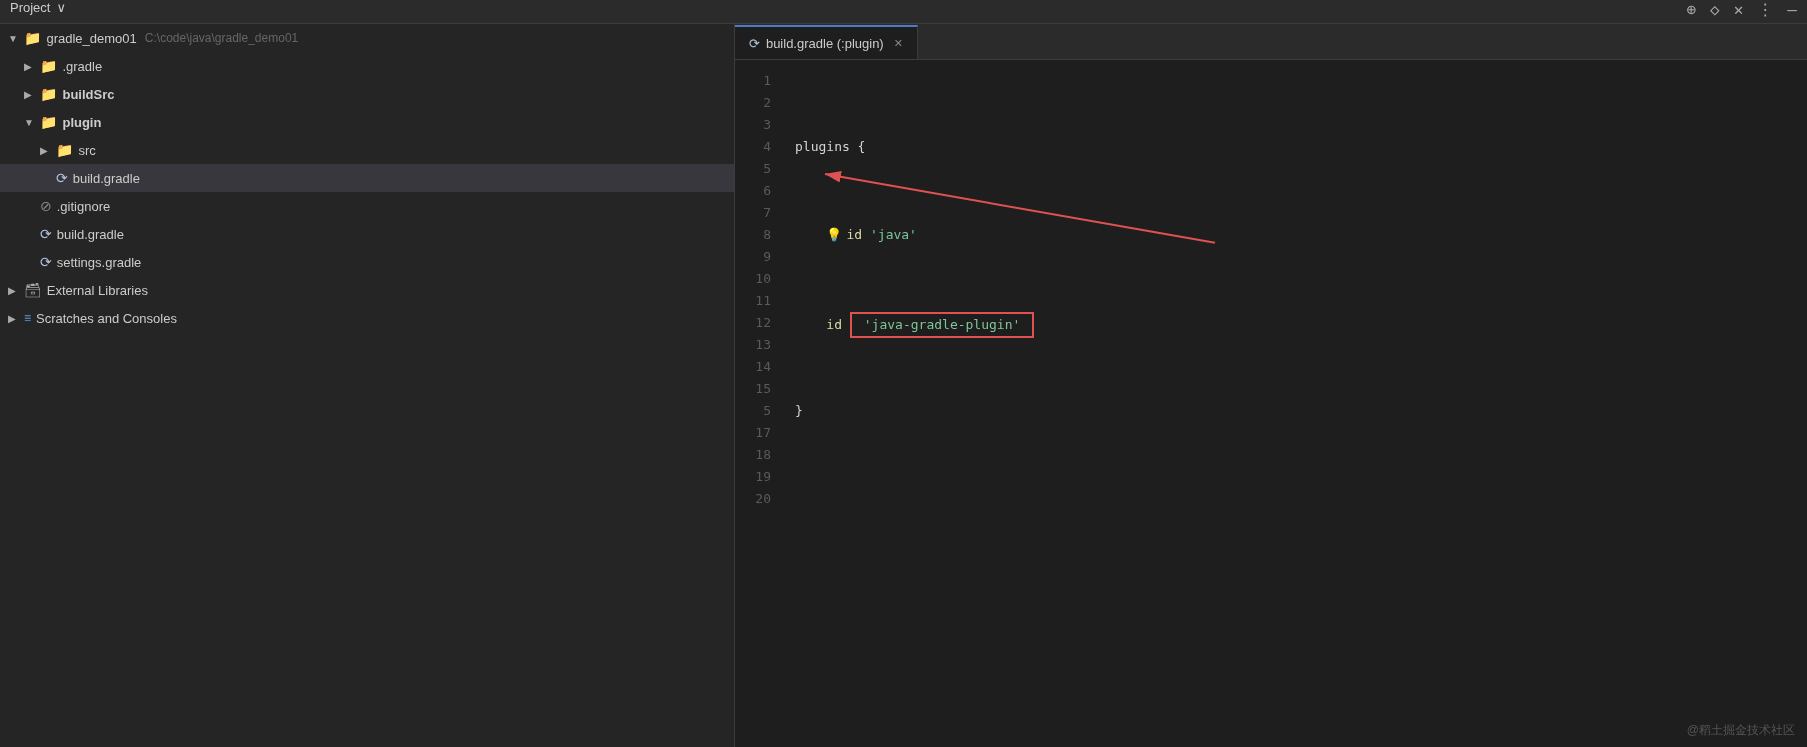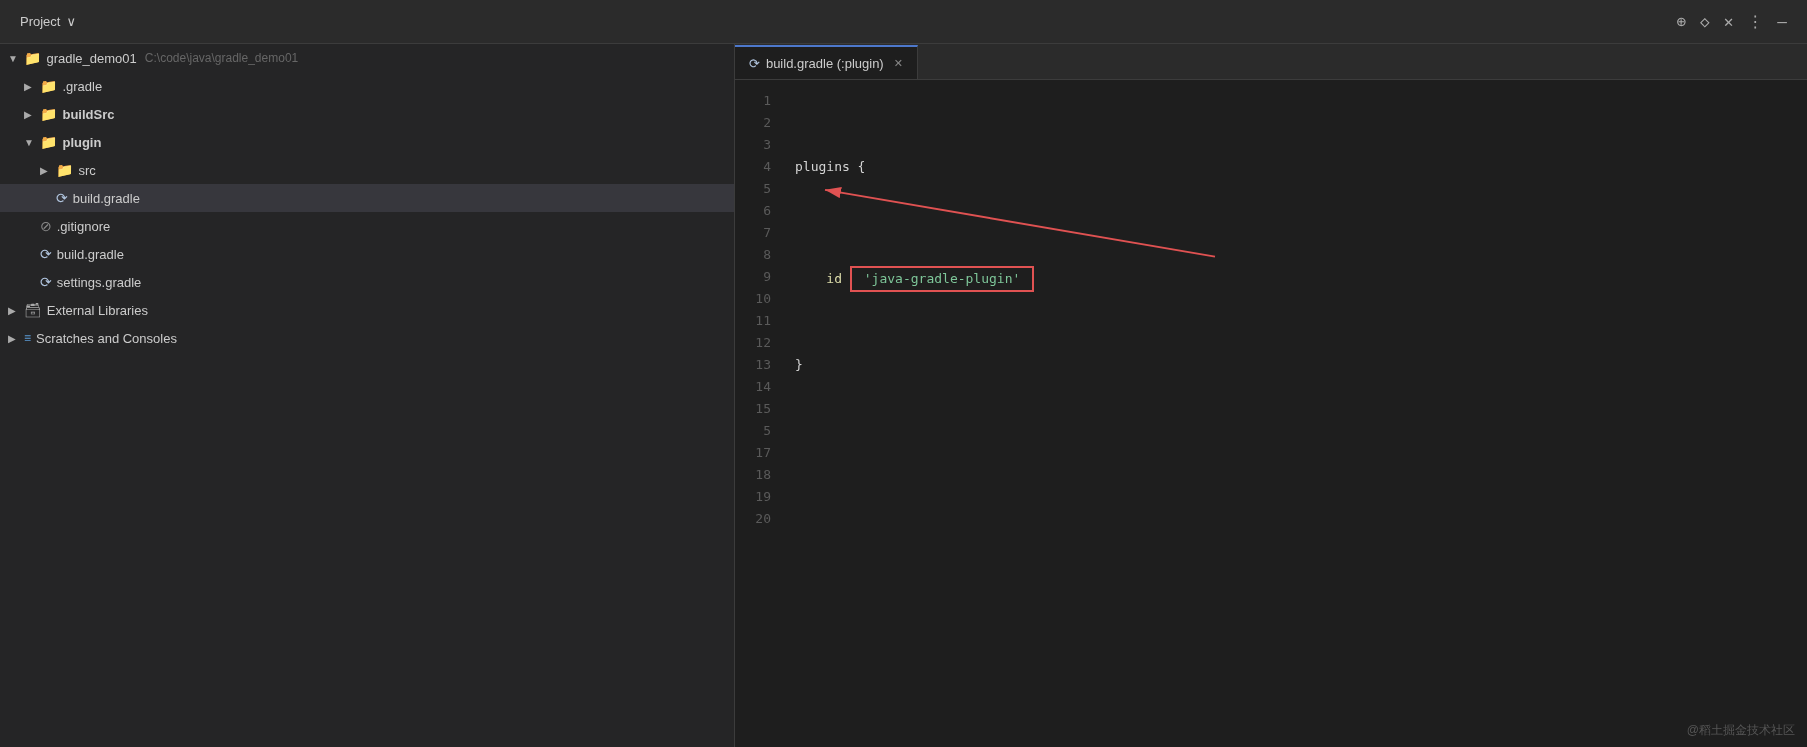--- a/index.html
+++ b/index.html
@@ -9,24 +9,24 @@
       background: #1e1e1e;
       font-family: 'Consolas', 'Monaco', monospace;
       overflow: hidden;
       display: flex;
       flex-direction: column;
     }
 
     
     .title-bar {
       display: flex;
-      align-items: center;
+      align-items: flex-start;
       background: #2b2b2b;
-      height: 44px;
-      padding: 0 20px;
+      height: 24px;
+      padding: 0 10px;
       border-bottom: 1px solid #3c3c3c;
       flex-shrink: 0;
     }
     .title-bar-left {
       display: flex;
       align-items: center;
       gap: 6px;
       color: #ccc;
       font-size: 13px;
       font-family: sans-serif;
@@ -358,20 +358,21 @@
             
           </span>
           <span class="ln">19</span>
           <span class="ln">20</span>
         </div>
 
         <div class="code-lines">
           
           <span class="code-line"><span class="plain">plugins {</span></span>
           
+          <span class="code-line">    <span class="bulb">💡</span><span class="fn">id</span> <span class="str">'java'</span></span>
           
           <span class="code-line">    <span class="fn">id</span> <span class="str"><span class="red-box">'java-gradle-plugin'</span></span></span>
           
           <span class="code-line"><span class="plain">}</span></span>
           
           <span class="code-line"></span>
           
           
           
           

